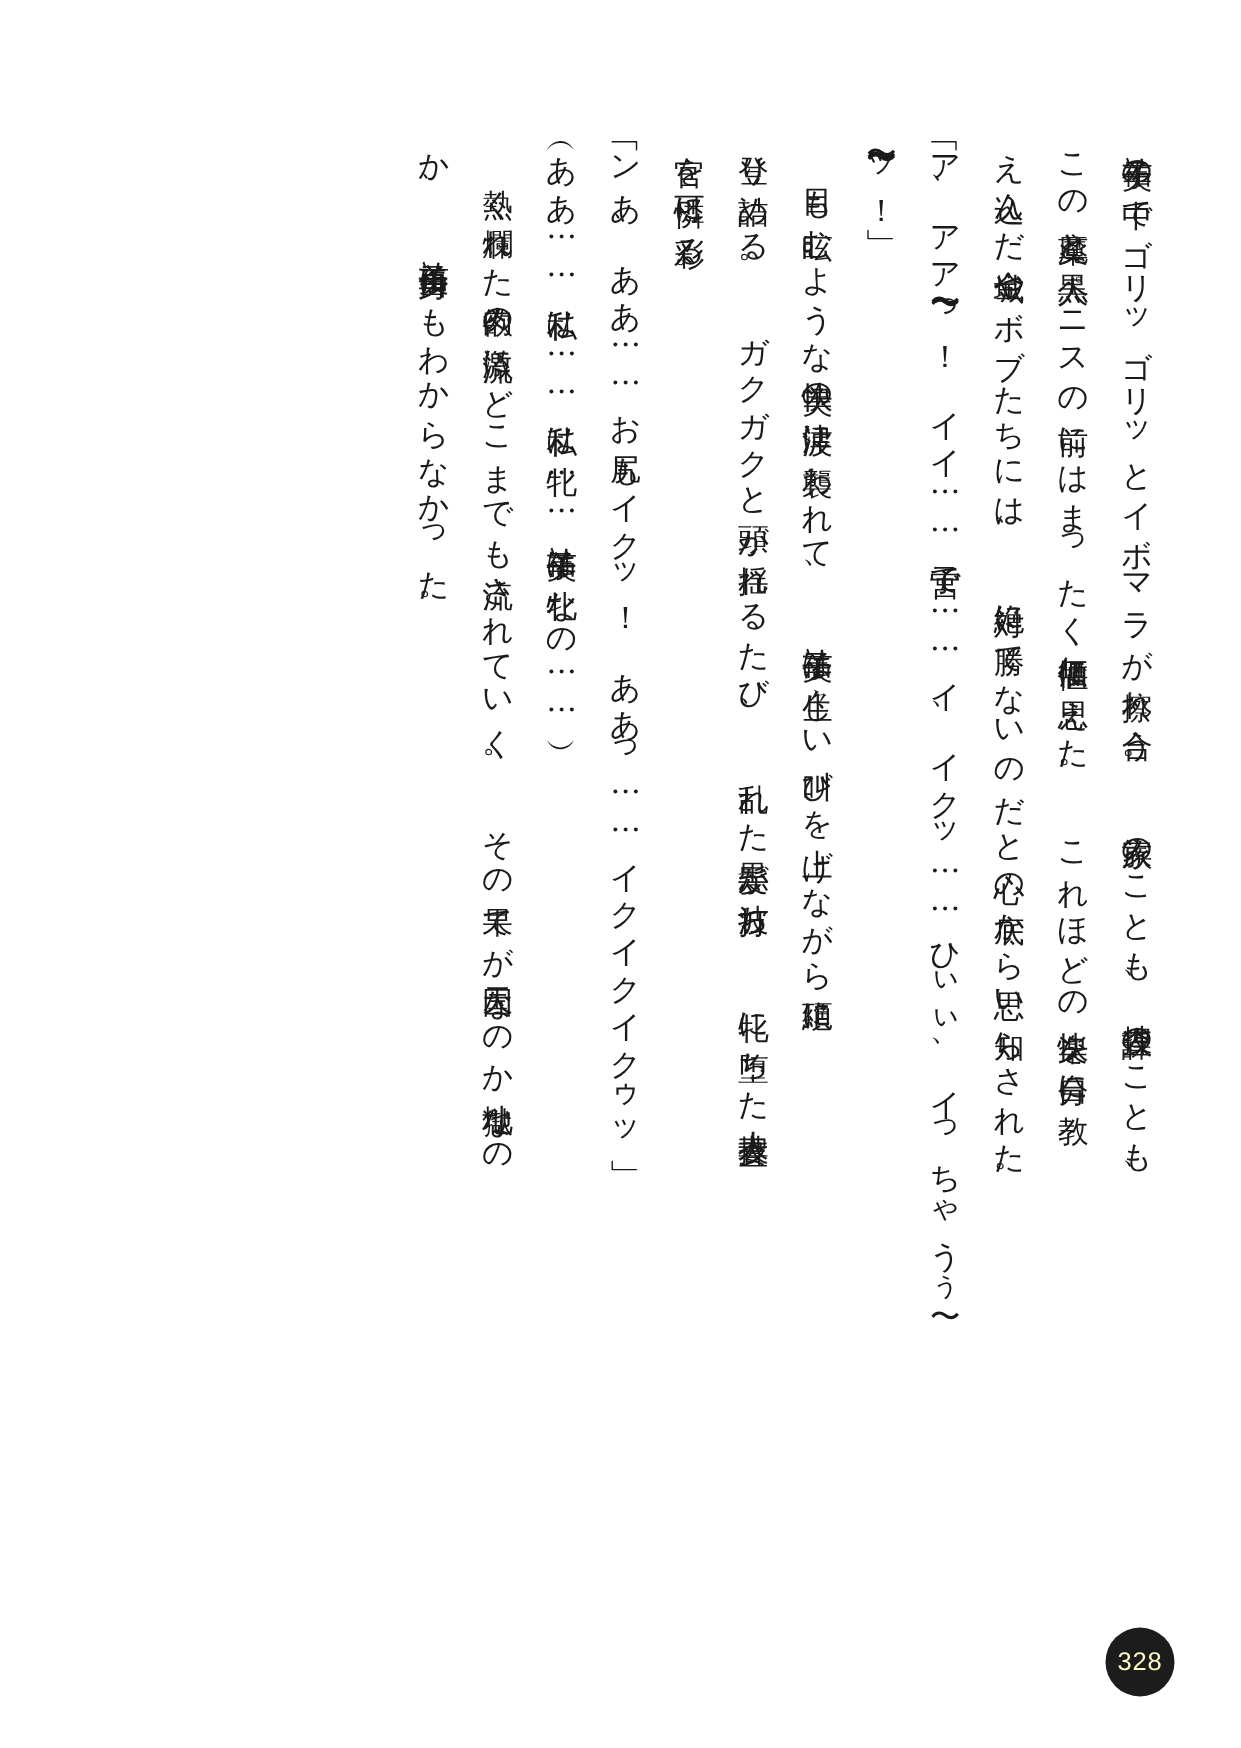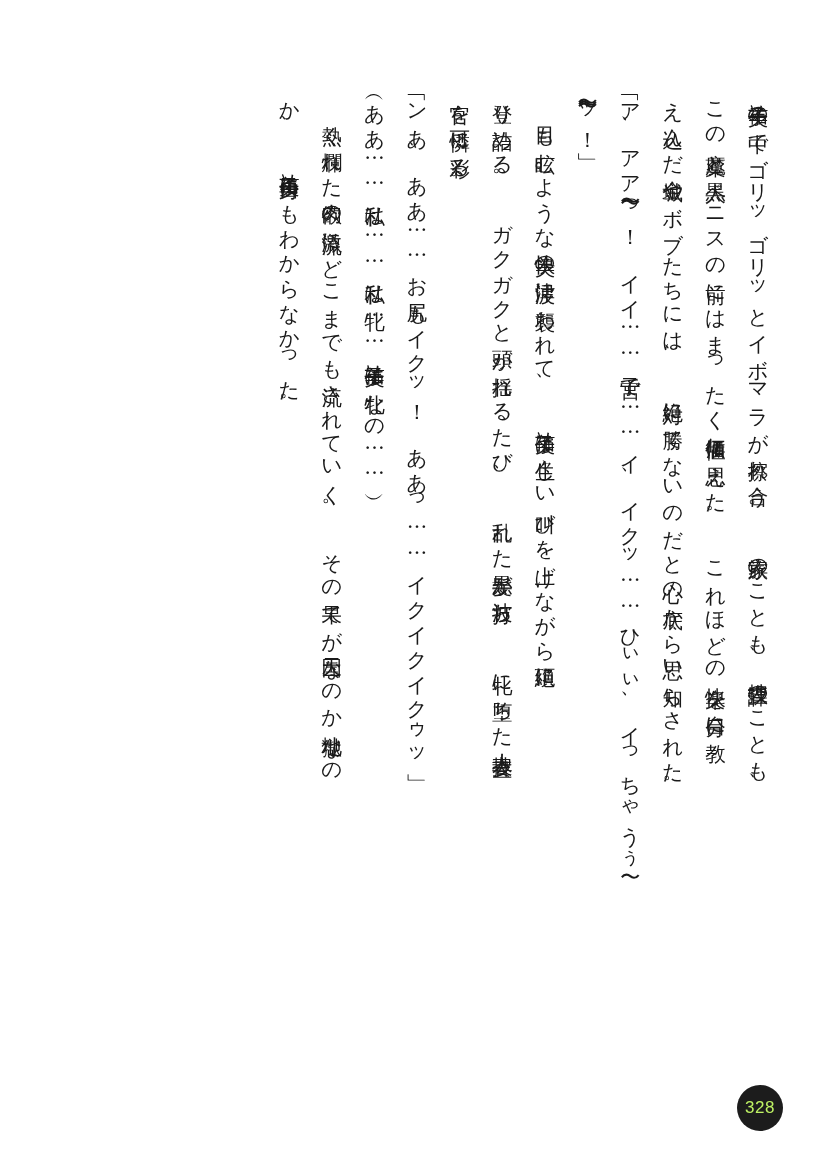--- a/index.html
+++ b/index.html
@@ -41,21 +41,21 @@
   }
   
   .folio {
     position: absolute;
     right: 44px;
     bottom: 34px;
     width: 46px;
     height: 46px;
     border-radius: 50%;
     background: #1c1c1c;
-    color: #bef264;
+    color: #fef9c3;
     font-family: "Liberation Sans", sans-serif;
     font-size: 17px;
     letter-spacing: 0.5px;
     display: flex;
     align-items: center;
     justify-content: center;
   }
 </style>
 </head>
 <body>

